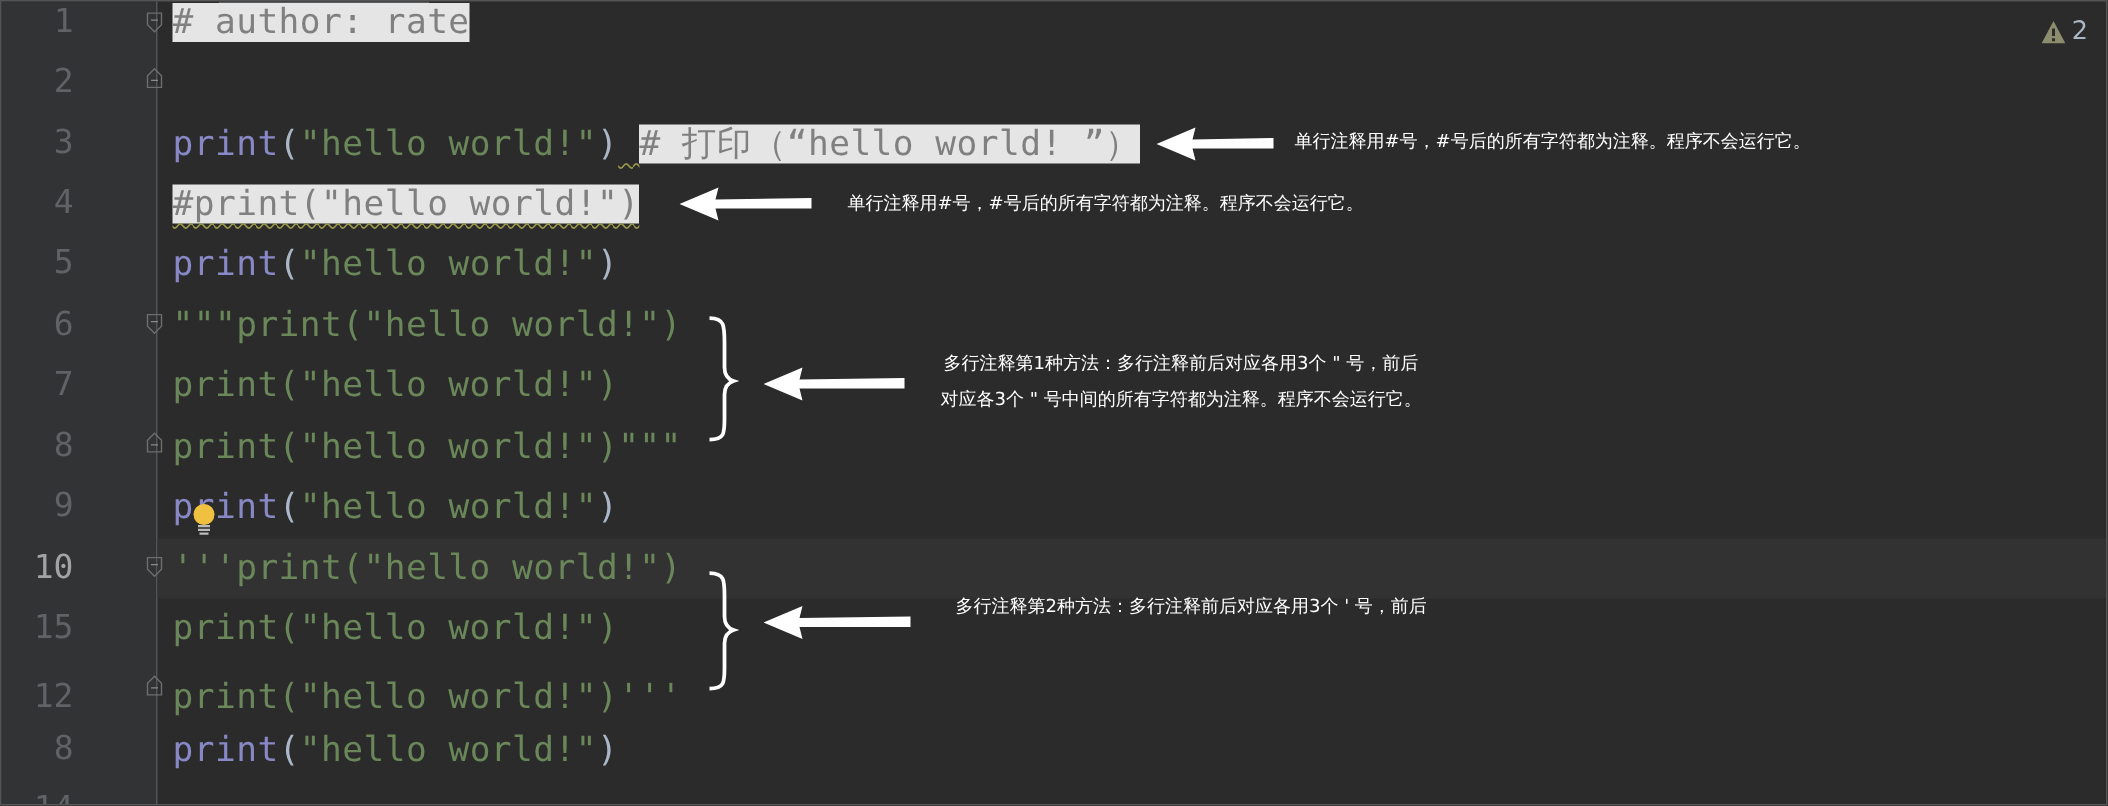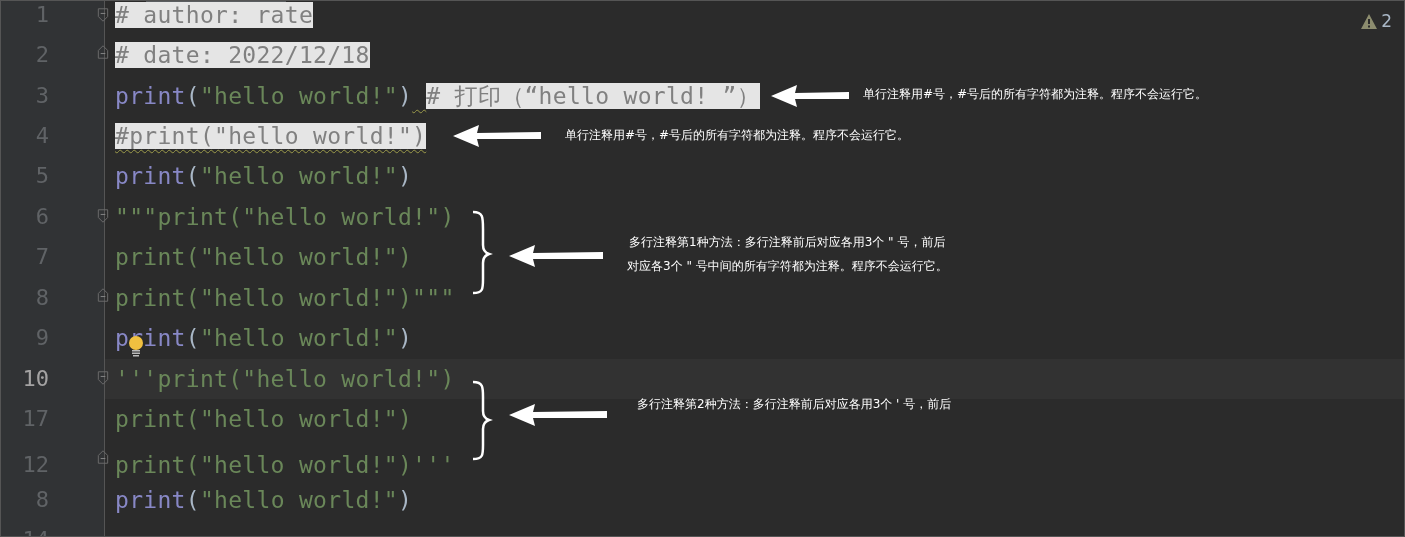--- a/index.html
+++ b/index.html
@@ -78,21 +78,20 @@
     <span>2</span>
   </div>
 
   <div class="line" style="top:-6px">
     <span class="ln">1</span>
     <span class="code"><span class="cmt cmt-bg"># author: rate</span></span>
   </div>
 
   <div class="line" style="top:34px">
     <span class="ln">2</span>
-    <span class="code"><span class="cmt cmt-bg"># date: 2022/12/18</span></span>
   </div>
 
   <div class="line" style="top:75px">
     <span class="ln">3</span>
     <span class="code"><span class="kw">print</span><span class="paren">(</span><span class="str">"hello world!"</span><span class="paren">)</span><span class="squiggle"> </span><span class="cmt cmt-bg"># 打印（“hello world! ”）</span></span>
   </div>
 
   <div class="line" style="top:115px">
     <span class="ln">4</span>
     <span class="code"><span class="cmt cmt-bg squiggle">#print("hello world!")</span></span>
@@ -122,21 +121,21 @@
     <span class="ln">9</span>
     <span class="code"><span class="kw">print</span><span class="paren">(</span><span class="str">"hello world!"</span><span class="paren">)</span></span>
   </div>
 
   <div class="line" style="top:358px">
     <span class="ln current">10</span>
     <span class="code"><span class="str">'''print("hello world!")</span></span>
   </div>
 
   <div class="line" style="top:398px">
-    <span class="ln">17</span>
+    <span class="ln">15</span>
     <span class="code"><span class="str">print("hello world!")</span></span>
   </div>
 
   <div class="line" style="top:444px">
     <span class="ln">12</span>
     <span class="code"><span class="str">print("hello world!")'''</span></span>
   </div>
 
   <div class="line" style="top:479px">
     <span class="ln">8</span>

